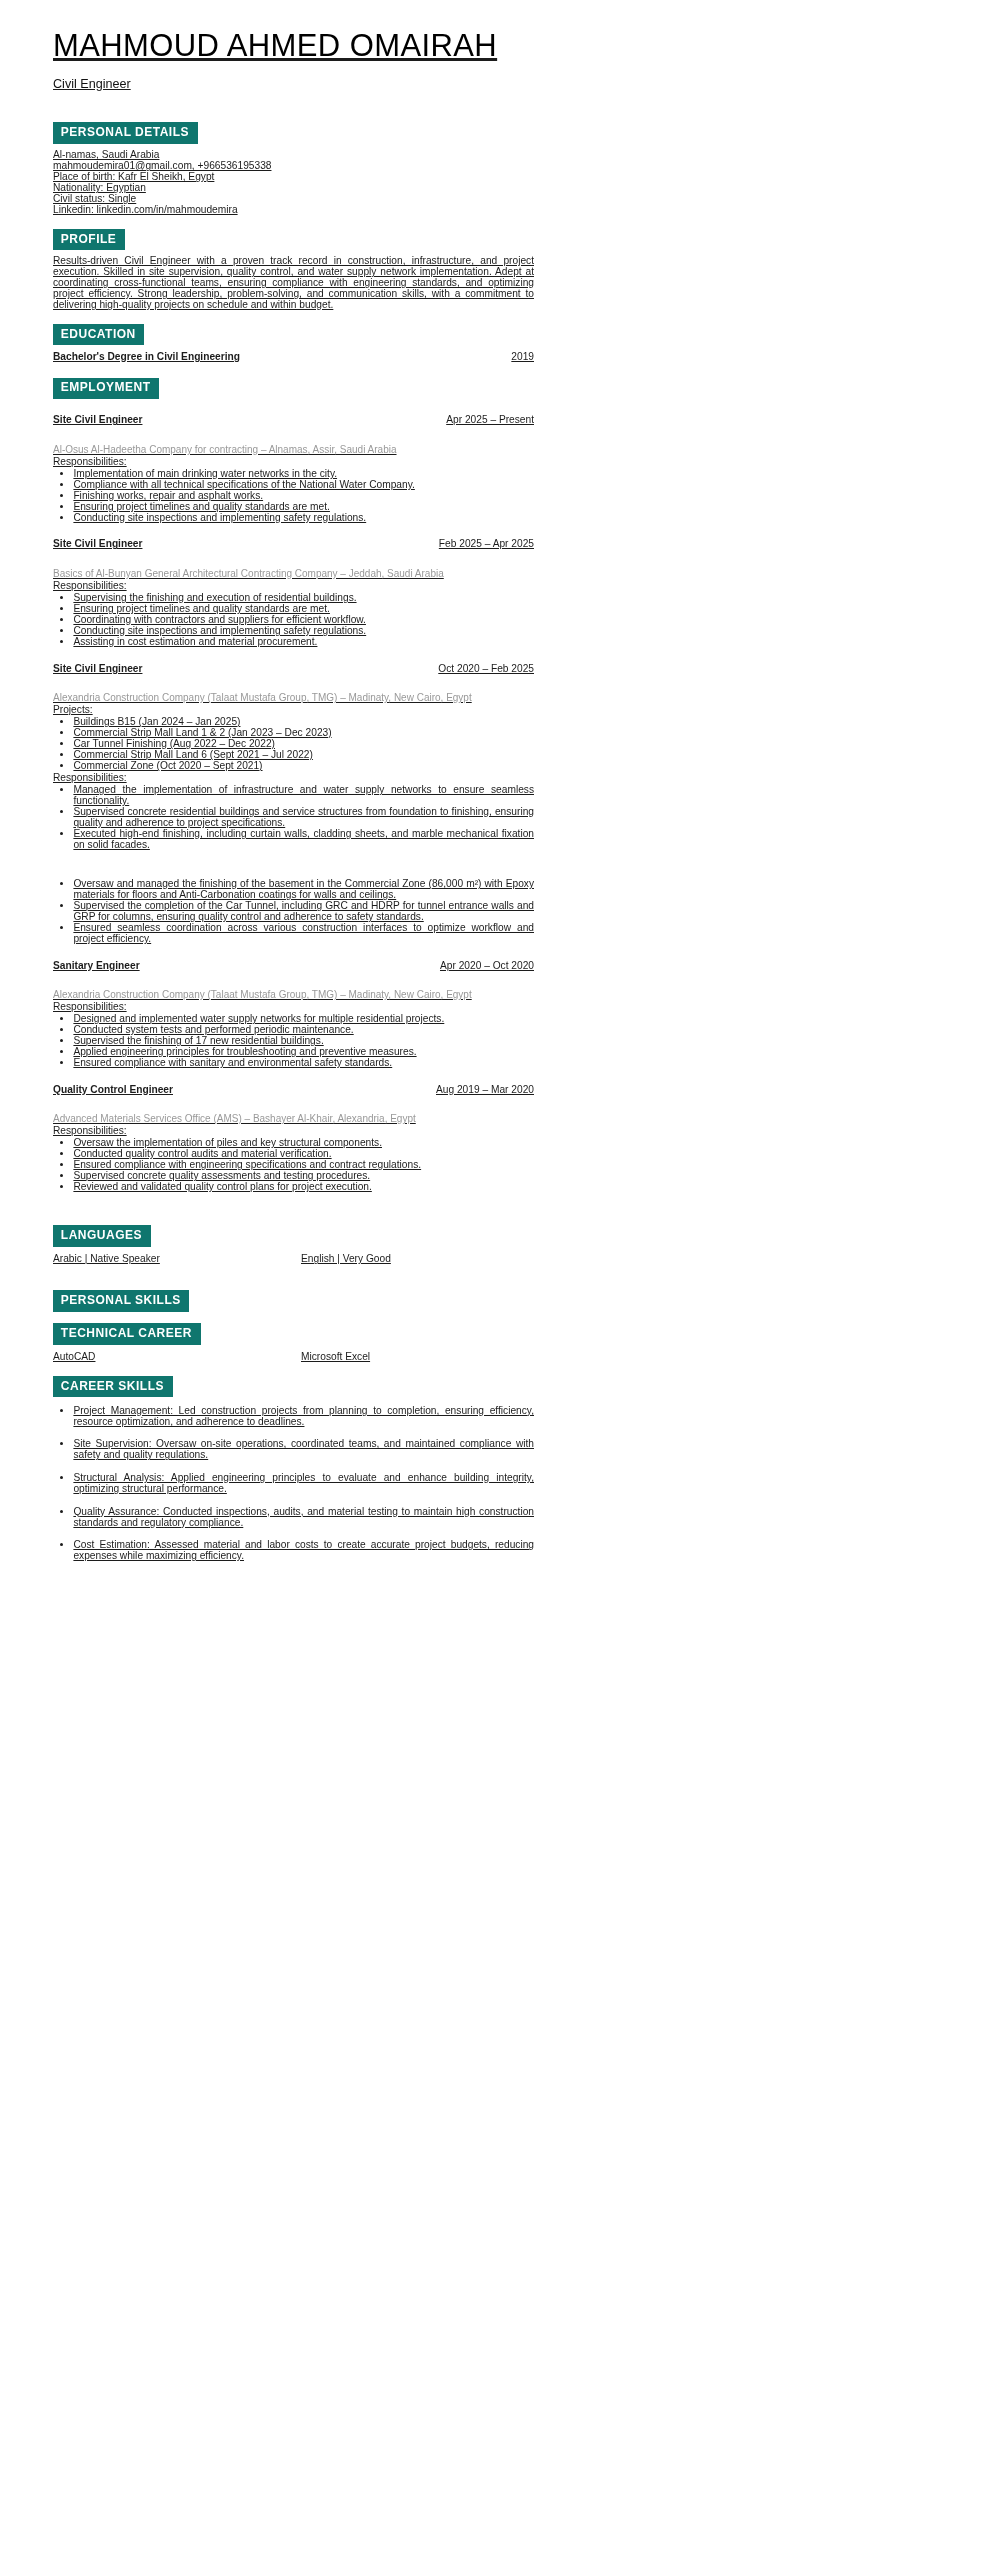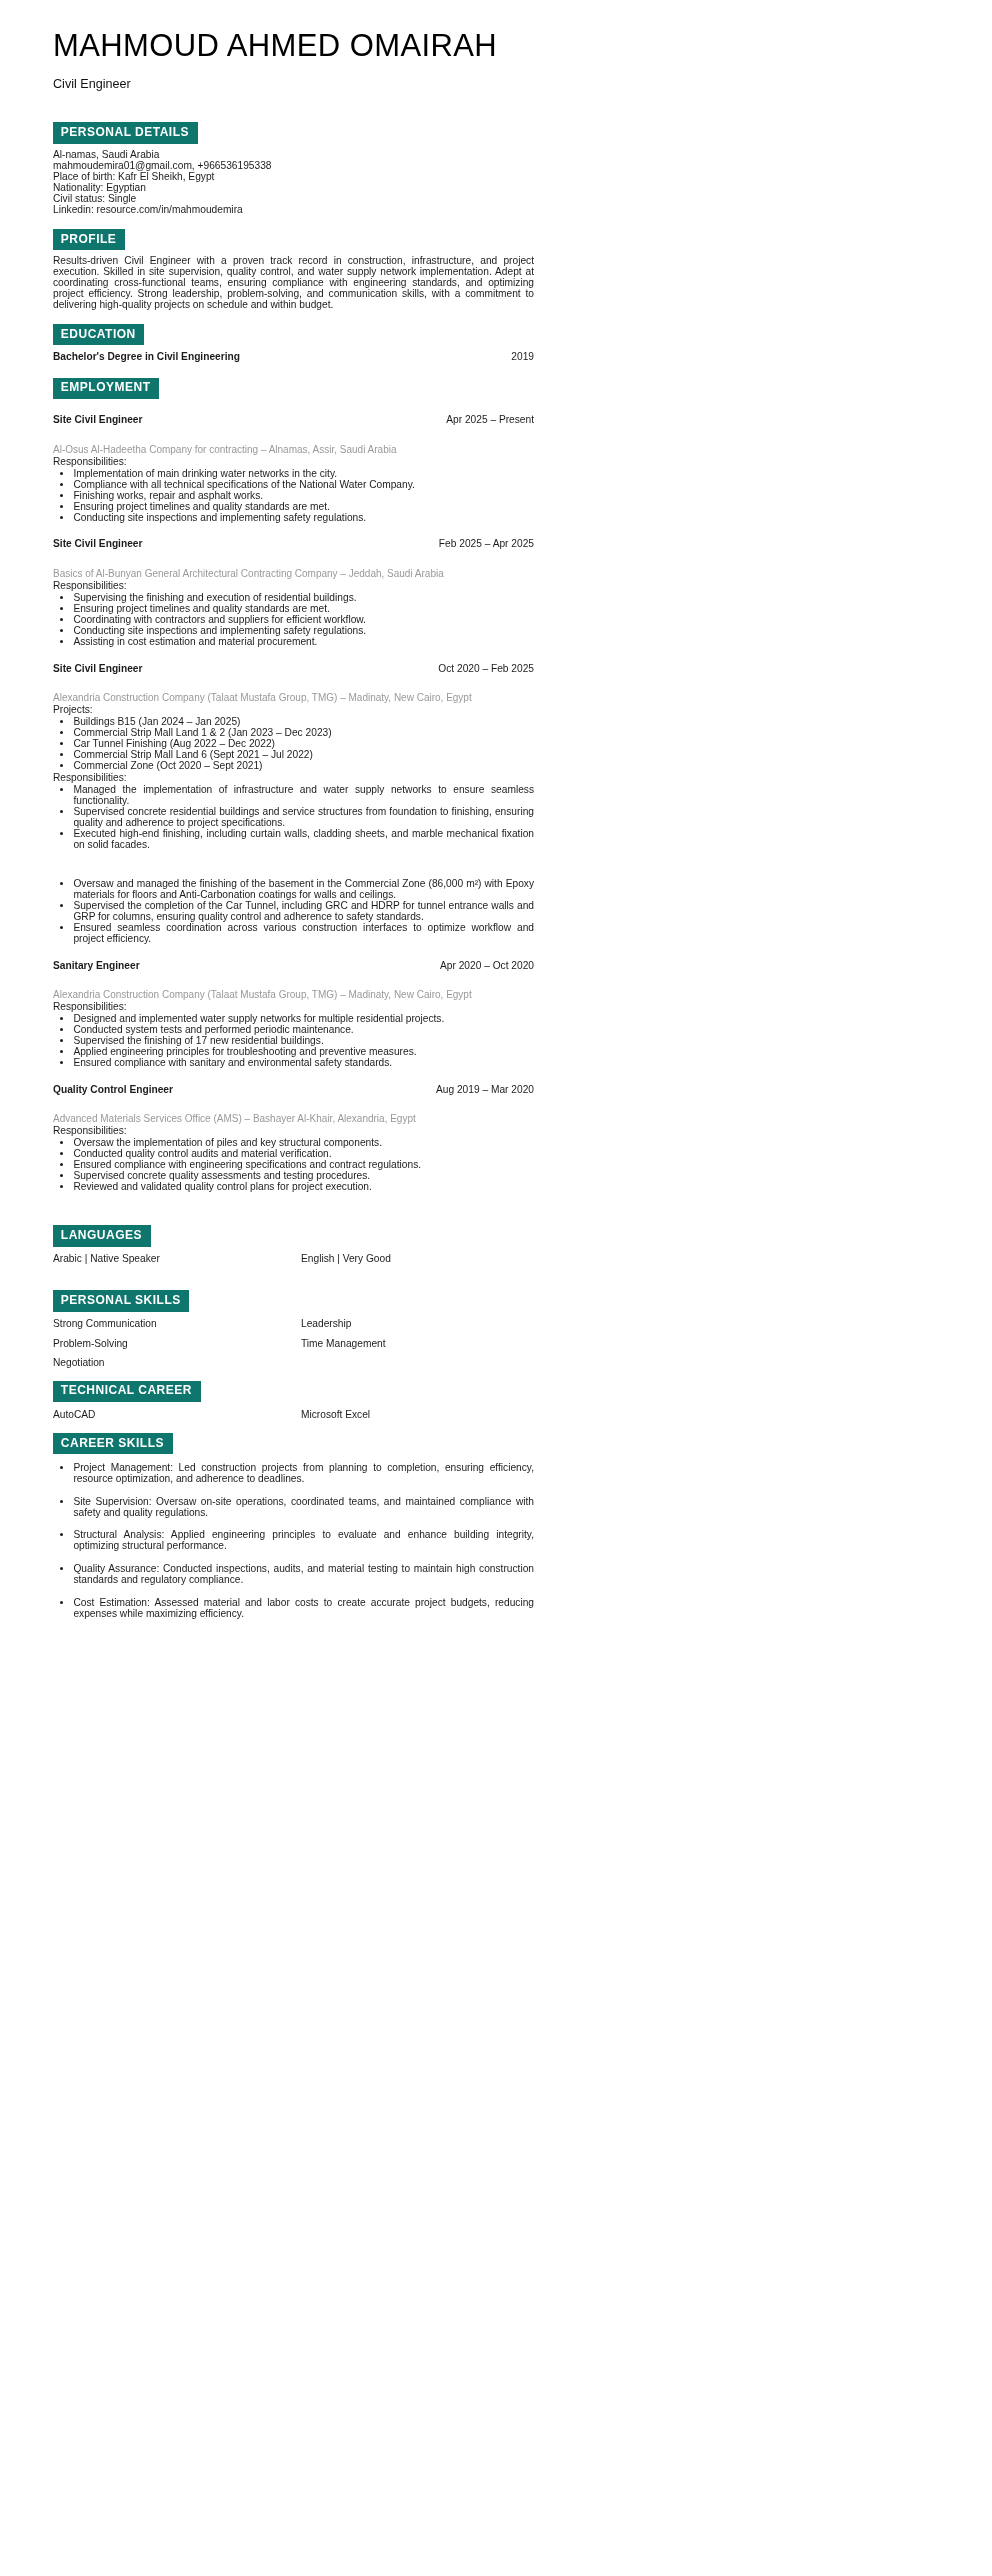--- a/index.html
+++ b/index.html
@@ -6,20 +6,21 @@
   body {
     background: #ffffff;
     font-family: "Liberation Sans", sans-serif;
     color: #1c1c1c;
   }
   .page {
     width: 864px;
     min-height: 2576px;
     background: #ffffff;
     overflow: hidden;
+    text-decoration: underline;
   }
   .content {
     margin-left: 53px;
     width: 481px;
     padding-top: 27px;
   }
 
   .name {
     margin: 0;
     font-size: 31px;
@@ -138,21 +139,21 @@
     <div class="subtitle">Civil Engineer</div>
 
     <section class="section sec-first">
       <div class="sec-header">PERSONAL DETAILS</div>
       <div class="detail-lines">
           <div class="detail-line">Al-namas, Saudi Arabia</div>
           <div class="detail-line">mahmoudemira01@gmail.com, +966536195338</div>
           <div class="detail-line">Place of birth: Kafr El Sheikh, Egypt</div>
           <div class="detail-line">Nationality: Egyptian</div>
           <div class="detail-line">Civil status: Single</div>
-          <div class="detail-line">Linkedin: resource.com/in/mahmoudemira</div>
+          <div class="detail-line">Linkedin: linkedin.com/in/mahmoudemira</div>
         </div>
     </section>
 
     <section class="section">
       <div class="sec-header">PROFILE</div>
       <p class="profile-text">Results-driven Civil Engineer with a proven track record in construction, infrastructure, and project execution. Skilled in site supervision, quality control, and water supply network implementation. Adept at coordinating cross-functional teams, ensuring compliance with engineering standards, and optimizing project efficiency. Strong leadership, problem-solving, and communication skills, with a commitment to delivering high-quality projects on schedule and within budget.</p>
     </section>
 
     <section class="section">
       <div class="sec-header">EDUCATION</div>
@@ -261,27 +262,20 @@
     <section class="section sec-languages">
       <div class="sec-header">LANGUAGES</div>
       <div class="two-col">
           <div class="col-item">Arabic | Native Speaker</div>
           <div class="col-item">English | Very Good</div>
         </div>
     </section>
 
     <section class="section sec-personal-skills">
       <div class="sec-header">PERSONAL SKILLS</div>
-      <div class="two-col">
-          <div class="col-item">Strong Communication</div>
-          <div class="col-item">Leadership</div>
-          <div class="col-item">Problem-Solving</div>
-          <div class="col-item">Time Management</div>
-          <div class="col-item">Negotiation</div>
-        </div>
     </section>
 
     <section class="section sec-technical-skills">
       <div class="sec-header">TECHNICAL CAREER</div>
       <div class="two-col">
           <div class="col-item">AutoCAD</div>
           <div class="col-item">Microsoft Excel</div>
         </div>
     </section>
 

